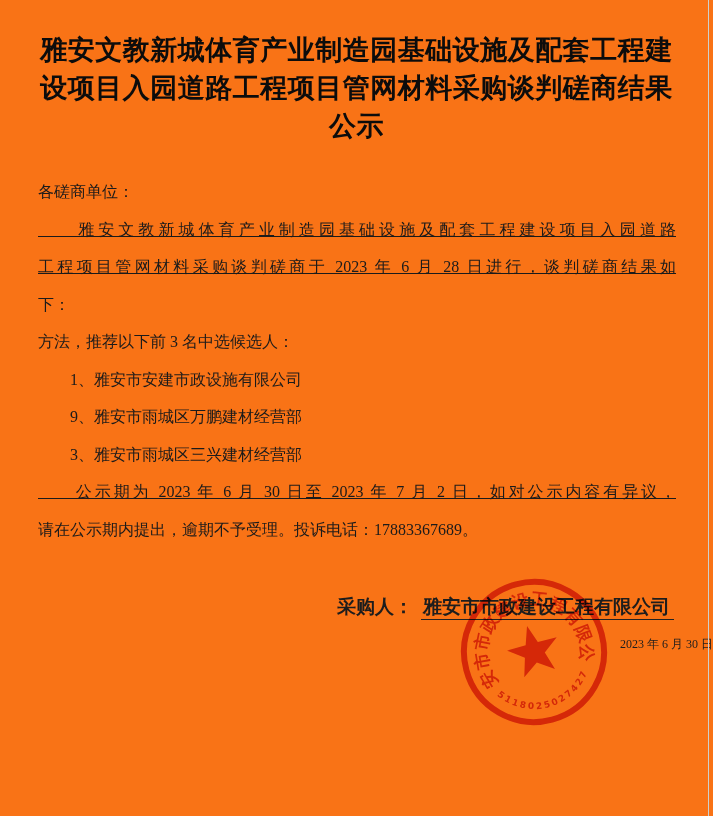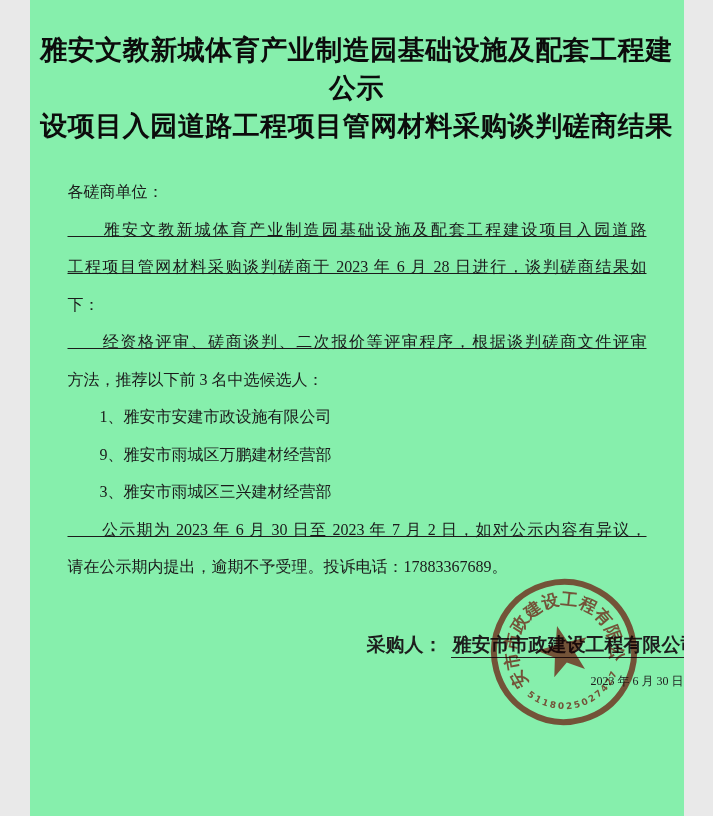--- a/index.html
+++ b/index.html
@@ -2,24 +2,24 @@
 <html><head>
 <meta charset="utf-8">
 <style>
   html, body {
     margin: 0;
     padding: 0;
     background: #e9e9e9;
   }
   .page {
     position: relative;
-    width: 654px;
+    width: 713px;
     height: 816px;
     margin: 0 auto;
-    background: #86efac;
+    background: #f97316;
     font-family: "Liberation Serif", "DejaVu Serif", serif;
     color: #1d1d1d;
     overflow: hidden;
   }
   .scan-edge {
     position: absolute;
     top: 0;
     left: 708px;
     width: 1px;
     height: 816px;
@@ -93,30 +93,29 @@
 </style>
 </head>
 <body>
 
 <div class="page">
 
   <div class="scan-edge"></div>
 
   <h1 class="title">
     <span class="tline">雅安文教新城体育产业制造园基础设施及配套工程建</span>
+    <span class="tline">设项目入园道路工程项目管网材料采购谈判磋商结果</span>
     <span class="tline">公示</span>
-    <span class="tline">设项目入园道路工程项目管网材料采购谈判磋商结果</span>
   </h1>
 
   <div class="body">
     <div class="line">各磋商单位：</div>
     <div class="line fill">　　雅安文教新城体育产业制造园基础设施及配套工程建设项目入园道路</div>
     <div class="line fill">工程项目管网材料采购谈判磋商于 2023 年 6 月 28 日进行，谈判磋商结果如</div>
     <div class="line">下：</div>
-    <div class="line fill">　　经资格评审、磋商谈判、二次报价等评审程序，根据谈判磋商文件评审</div>
     <div class="line">方法，推荐以下前 3 名中选候选人：</div>
     <div class="line">　　1、雅安市安建市政设施有限公司</div>
     <div class="line">　　9、雅安市雨城区万鹏建材经营部</div>
     <div class="line">　　3、雅安市雨城区三兴建材经营部</div>
     <div class="line fill">　　公示期为 2023 年 6 月 30 日至 2023 年 7 月 2 日，如对公示内容有异议，</div>
     <div class="line">请在公示期内提出，逾期不予受理。投诉电话：17883367689。</div>
   </div>
 
   <div class="signature">
     <span>采购人：</span><span class="company-underline">雅安市市政建设工程有限公司</span>

